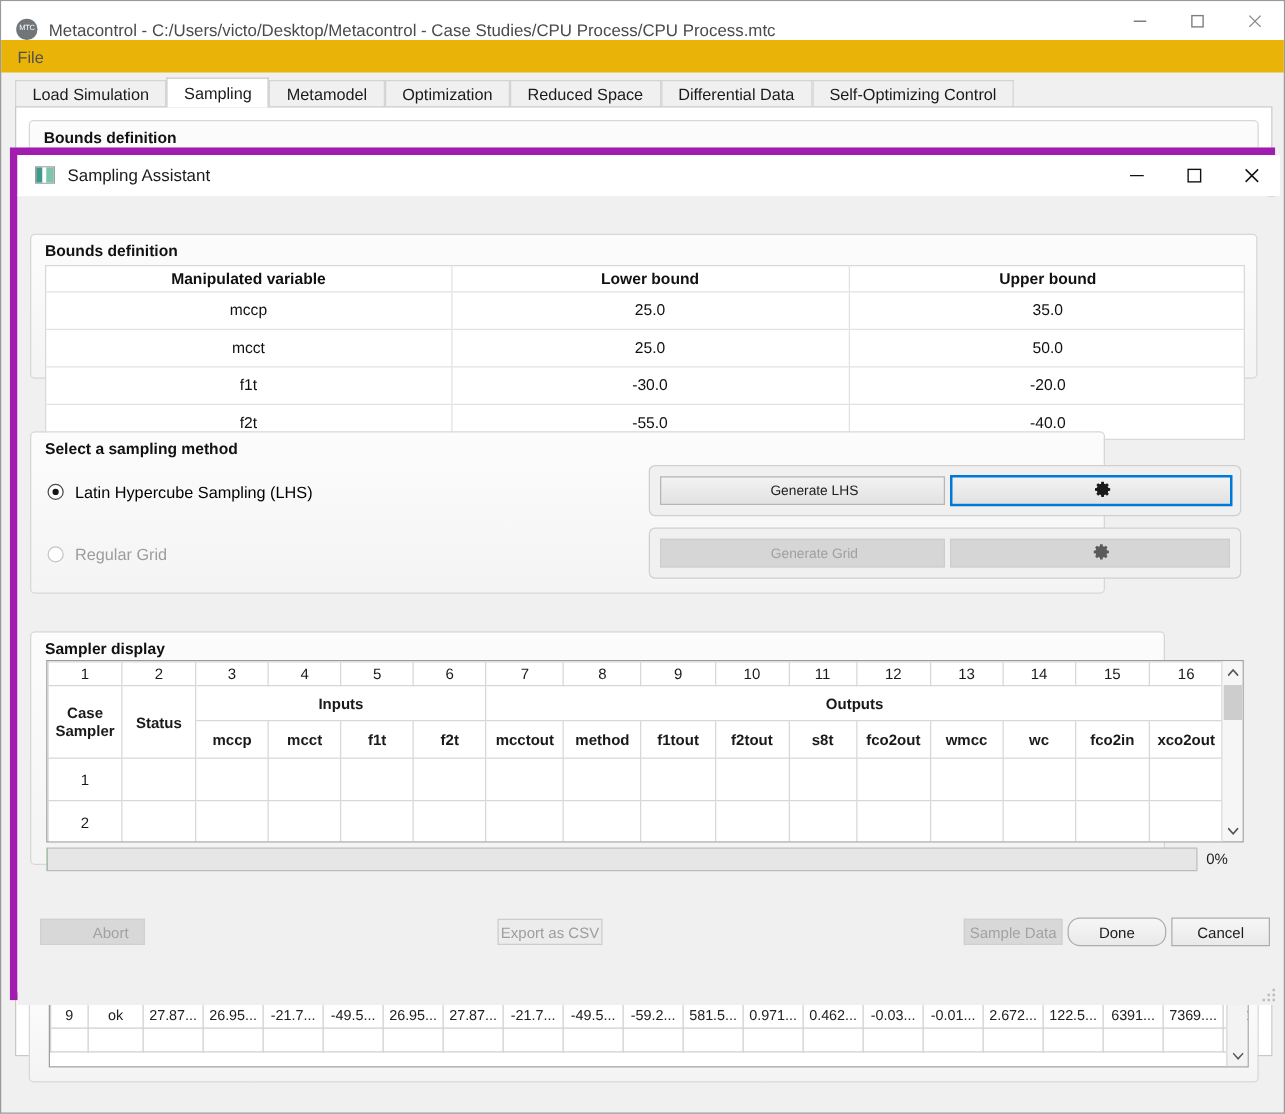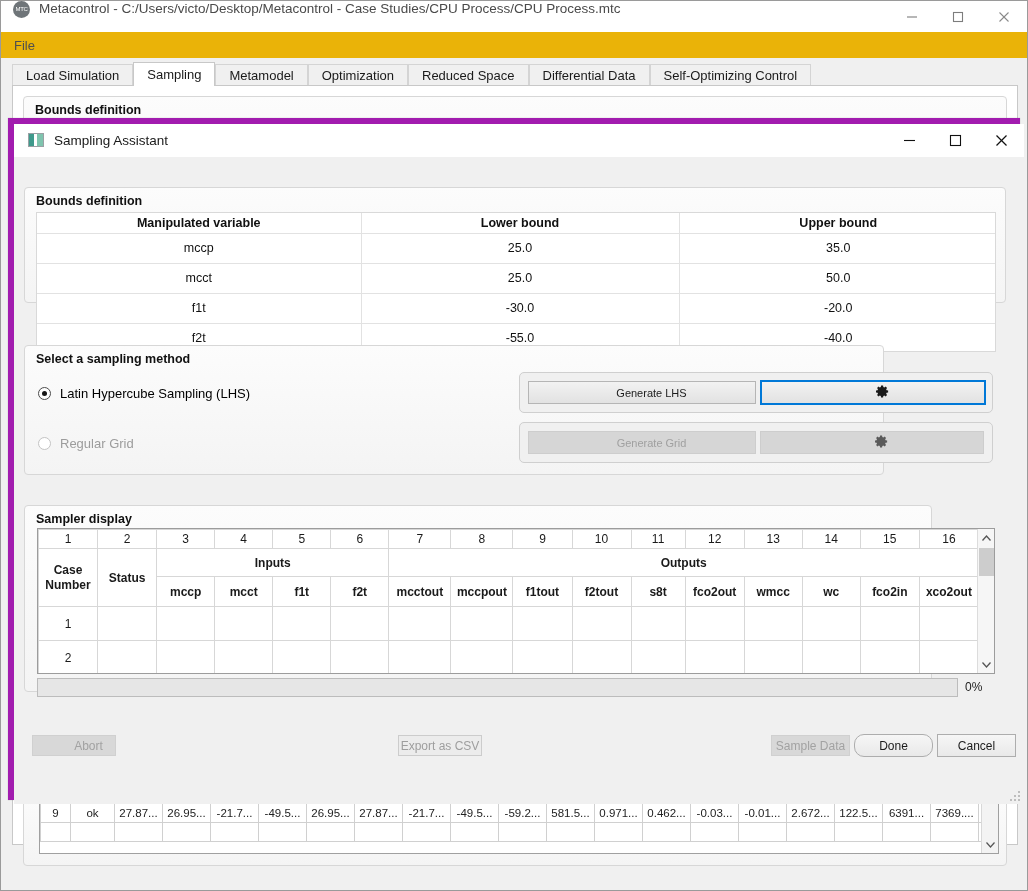--- a/index.html
+++ b/index.html
@@ -14,21 +14,21 @@
   
   #app-window {
     position: absolute; left: 0; top: 0;
     width: 1028px; height: 891px;
     background: #f0f0f0;
     border: 1px solid #9a9a9a;
   }
   #main-titlebar {
     position: absolute; left: 0; top: 0; width: 1026px; height: 31px;
     background: #ffffff;
-    display: flex; align-items: flex-start;
+    display: flex; align-items: flex-end;
   }
   #main-app-icon {
     width: 17px; height: 17px; margin-left: 12px; margin-right: 9px;
     border-radius: 50%;
     background: #6f7579;
     color: #ffffff;
     font-size: 6px; line-height: 17px; text-align: center;
     font-family: "Liberation Sans", sans-serif;
     letter-spacing: -0.3px;
   }
@@ -549,32 +549,32 @@
                   <th class="num">9</th>
                   <th class="num">10</th>
                   <th class="num">11</th>
                   <th class="num">12</th>
                   <th class="num">13</th>
                   <th class="num">14</th>
                   <th class="num">15</th>
                   <th class="num">16</th>
                 </tr>
               <tr id="sampler-grouprow">
-                  <th class="rowspanhead" rowspan="2" style="white-space: normal; line-height: 15px;">Case Number</th>
+                  <th class="rowspanhead" rowspan="2" style="white-space: normal; line-height: 15px;">Case Sampler</th>
                   <th class="rowspanhead" rowspan="2">Status</th>
                   <th class="grp" colspan="4">Inputs</th>
                   <th class="grp" colspan="10">Outputs</th>
                 </tr>
               <tr id="sampler-varrow">
                   <th class="var">mccp</th>
                   <th class="var">mcct</th>
                   <th class="var">f1t</th>
                   <th class="var">f2t</th>
                   <th class="var">mcctout</th>
-                  <th class="var">mccpout</th>
+                  <th class="var">method</th>
                   <th class="var">f1tout</th>
                   <th class="var">f2tout</th>
                   <th class="var">s8t</th>
                   <th class="var">fco2out</th>
                   <th class="var">wmcc</th>
                   <th class="var">wc</th>
                   <th class="var">fco2in</th>
                   <th class="var">xco2out</th>
                 </tr>
             </thead>

